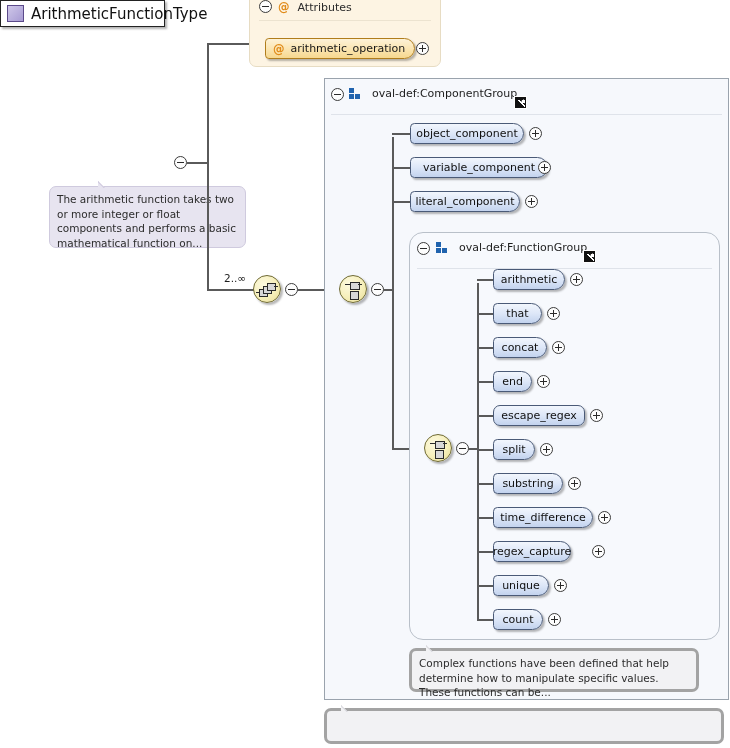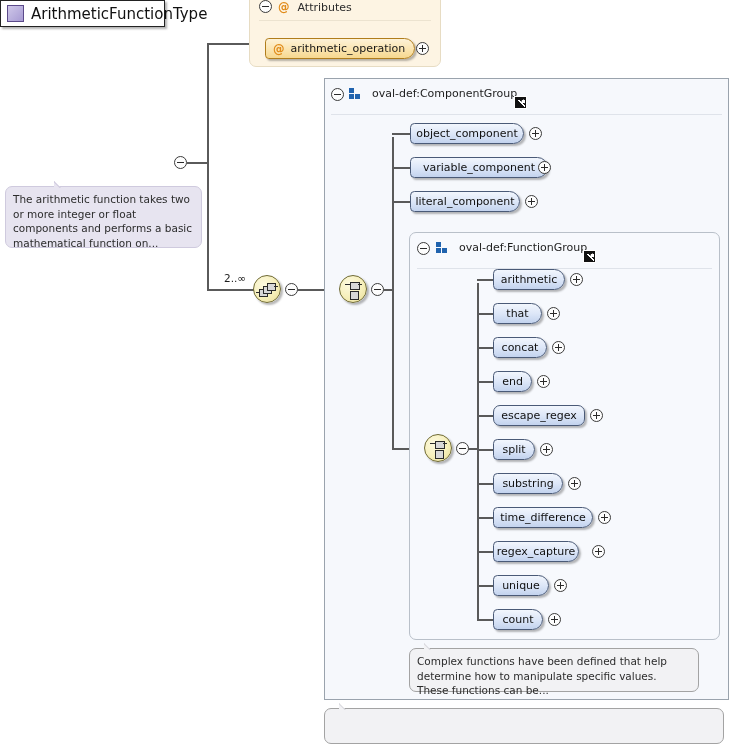--- a/index.html
+++ b/index.html
@@ -38,22 +38,22 @@
   }
   .toggle.plus:after{
     content:"";position:absolute;left:5px;top:2px;width:1.3px;height:7px;background:#2a2a2a;
   }
 
   
   .note{
     position:absolute;border-radius:7px;box-sizing:border-box;
     font-size:10.5px;line-height:14.6px;color:#2c2c2c;padding:5px 7px;
   }
-  .note.purple{background:#e7e4f0;border:1px solid #cfcade;}
-  .note.grey{background:#f2f2f4;border:1px solid #a3a3a3;}
+  .note.purple{background:#e7e4f0;border:1px solid #cfcade;margin-left:44px;}
+  .note.grey{background:#f2f2f4;border:3px solid #a3a3a3;}
   .note .tail{
     position:absolute;top:-7px;width:14px;height:8px;overflow:hidden;
   }
   .note .tail:before{
     content:"";position:absolute;left:0;top:1px;width:10px;height:10px;
     transform:rotate(45deg);transform-origin:0 0;
   }
   .note.purple .tail:before{background:#e7e4f0;border-left:1px solid #cfcade;border-top:1px solid #cfcade;}
   .note.grey .tail:before{background:#f2f2f4;border-left:1px solid #d9d9de;border-top:1px solid #d9d9de;}
 
@@ -78,21 +78,21 @@
     box-shadow:2px 2px 2px rgba(0,0,0,.28);
     display:flex;align-items:center;gap:6px;padding:0 9px 0 7px;box-sizing:border-box;
     font-size:11px;color:#171717;white-space:nowrap;
   }
 
   
   .grouppanel{
     position:absolute;background:#f6f8fc;border:1px solid #9aa3ad;
     box-sizing:border-box;
   }
-  .grouppanel.inner{border-radius:7px;border:1px solid #b9c0c9;background:#f7f9fd;}
+  .grouppanel.inner{border-radius:14px;border:1px solid #b9c0c9;background:#f7f9fd;}
   .grp-hdr{position:absolute;display:flex;align-items:center;gap:9px;}
   .grp-sep{position:absolute;height:1px;background:#dfe3ea;}
   .grp-title{font-size:11px;color:#1d1d1d;white-space:nowrap;}
 
   
   .mgicon{position:relative;width:14px;height:11px;flex:0 0 auto;}
   .mgicon i{position:absolute;display:block;background:#2063ae;}
   .mgicon i.a{left:0;top:0;width:5px;height:5px;}
   .mgicon i.b{left:0;top:6px;width:5px;height:5px;}
   .mgicon i.c{left:6px;top:6px;width:5px;height:5px;}
@@ -317,21 +317,21 @@
 <div class="elnode" style="left:493px;top:473px;width:70px;">
   <span>substring</span>
 </div>
 <div class="toggle plus" style="left:568px;top:477px;"></div>
 
 <div class="elnode" style="left:493px;top:507px;width:100px;">
   <span>time_difference</span>
 </div>
 <div class="toggle plus" style="left:598px;top:511px;"></div>
 
-<div class="elnode" style="left:493px;top:541px;width:86px;">
+<div class="elnode" style="left:493px;top:541px;width:78px;">
   <span>regex_capture</span>
 </div>
 <div class="toggle plus" style="left:592px;top:545px;"></div>
 
 <div class="elnode" style="left:493px;top:575px;width:56px;">
   <span>unique</span>
 </div>
 <div class="toggle plus" style="left:554px;top:579px;"></div>
 
 <div class="elnode" style="left:493px;top:609px;width:50px;">

